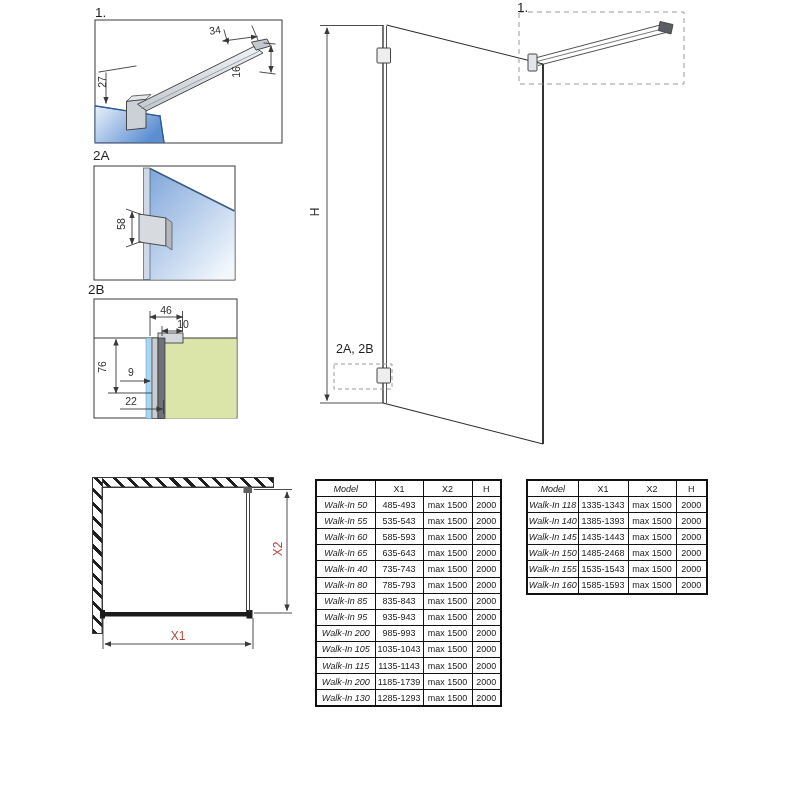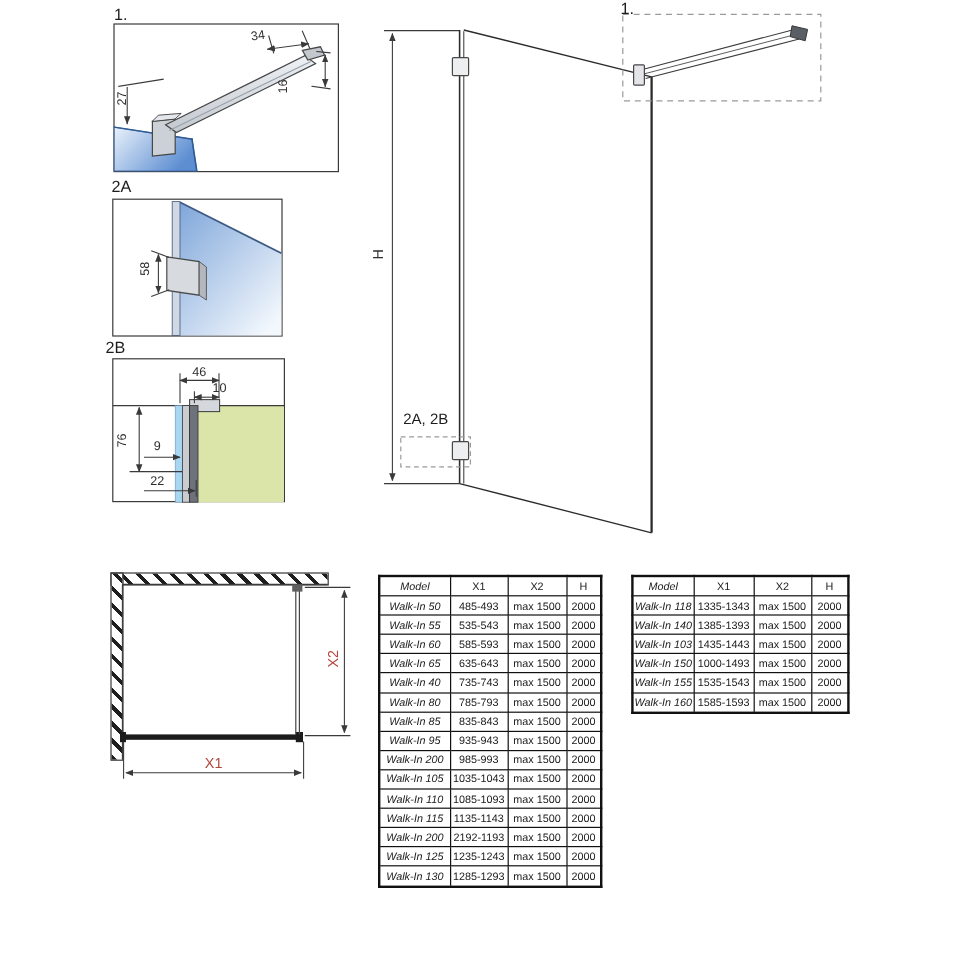--- a/index.html
+++ b/index.html
@@ -260,47 +260,35 @@
           <td>2000</td>
         </tr>
 
         <tr>
           <td class="cmodel">Walk-In 105</td>
           <td>1035-1043</td>
           <td>max 1500</td>
           <td>2000</td>
         </tr>
 
-        <tr>
-          <td class="cmodel">Walk-In 110</td>
-          <td>1085-1093</td>
-          <td>max 1500</td>
-          <td>2000</td>
-        </tr>
 
         <tr>
           <td class="cmodel">Walk-In 115</td>
           <td>1135-1143</td>
           <td>max 1500</td>
           <td>2000</td>
         </tr>
 
         <tr>
           <td class="cmodel">Walk-In 200</td>
-          <td>2192-1193</td>
-          <td>max 1500</td>
-          <td>2000</td>
-        </tr>
-
-        <tr>
-          <td class="cmodel">Walk-In 125</td>
-          <td>1235-1243</td>
-          <td>max 1500</td>
-          <td>2000</td>
-        </tr>
+          <td>1185-1739</td>
+          <td>max 1500</td>
+          <td>2000</td>
+        </tr>
+
 
         <tr>
           <td class="cmodel">Walk-In 130</td>
           <td>1285-1293</td>
           <td>max 1500</td>
           <td>2000</td>
         </tr>
       </tbody>
   </table>
 
@@ -329,29 +317,29 @@
         </tr>
 
         <tr>
           <td class="cmodel">Walk-In 140</td>
           <td>1385-1393</td>
           <td>max 1500</td>
           <td>2000</td>
         </tr>
 
         <tr>
-          <td class="cmodel">Walk-In 103</td>
+          <td class="cmodel">Walk-In 145</td>
           <td>1435-1443</td>
           <td>max 1500</td>
           <td>2000</td>
         </tr>
 
         <tr>
           <td class="cmodel">Walk-In 150</td>
-          <td>1000-1493</td>
+          <td>1485-2468</td>
           <td>max 1500</td>
           <td>2000</td>
         </tr>
 
         <tr>
           <td class="cmodel">Walk-In 155</td>
           <td>1535-1543</td>
           <td>max 1500</td>
           <td>2000</td>
         </tr>

